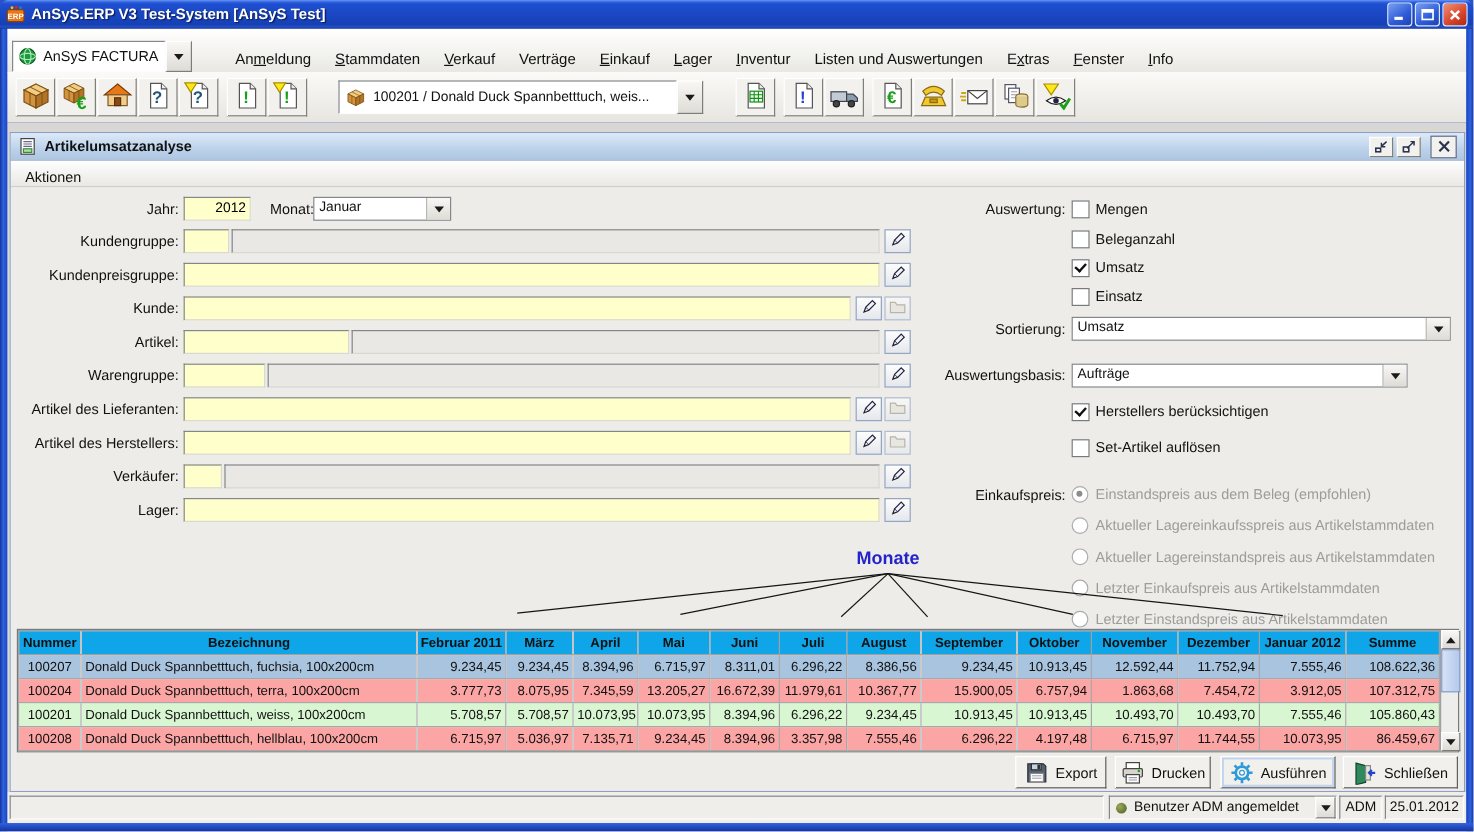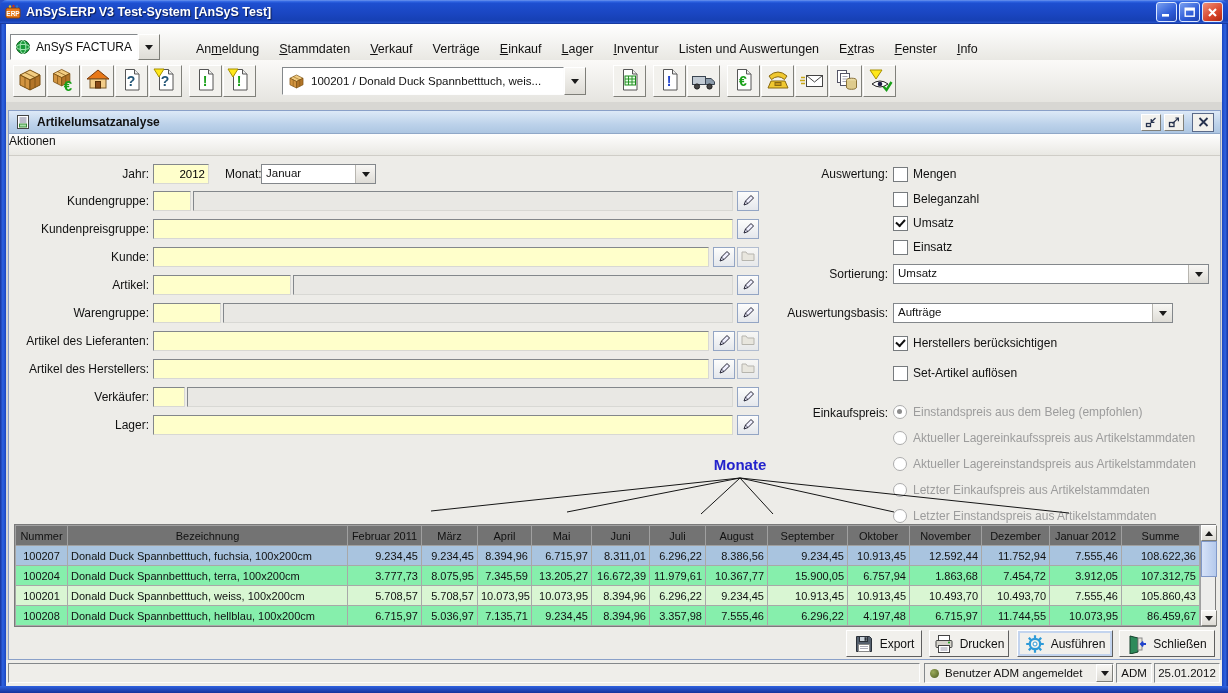--- a/index.html
+++ b/index.html
@@ -43,21 +43,21 @@
   .window{position:absolute;left:2px;top:8px;width:1211px;height:548px;background:#EDECE8;border:1px solid #8AA0C8;box-sizing:content-box;}
   .win-titlebar{position:absolute;left:0;top:0;right:0;height:22px;
     background:linear-gradient(180deg,#DDE9F7,#BCD2EA 60%,#ADC6E2);border-bottom:1px solid #90A8C8;
     display:flex;align-items:center;padding:0 6px;}
   .win-title{font-weight:bold;font-size:12px;margin-left:6px;}
   .mdibtns{margin-left:auto;display:flex;align-items:center;}
   .mwb{width:20px;height:17px;display:flex;align-items:center;justify-content:center;background:#F2F1ED;
     border:1px solid;border-color:#FFFFFF #80807A #80807A #FFFFFF;margin-left:3px;box-sizing:border-box;}
   .mwb.closebig{width:22px;height:19px;margin-left:8px;border-color:#5A6A8A;}
   .win-menubar{position:absolute;left:0;top:23px;right:0;height:21px;
-    background:linear-gradient(#FEFEFE,#E9E8E3);border-bottom:1px solid #CFCDC7;display:flex;align-items:flex-start;padding:0 0;}
+    background:linear-gradient(#FEFEFE,#E9E8E3);border-bottom:1px solid #CFCDC7;display:flex;align-items:flex-end;padding:0 12px;}
   .win-menu-item{font-size:12px;}
   .win-content{position:absolute;left:0;top:45px;right:0;bottom:0;background:#EDECE8;}
   
   .flabel{position:absolute;left:0;width:140px;text-align:right;font-size:12px;line-height:20px;white-space:nowrap;}
   .inlabel{position:absolute;font-size:12px;line-height:20px;}
   .ffield{position:absolute;height:20px;border:1px solid;border-color:#83878B #D8D8D4 #D8D8D4 #83878B;
     background:#FFFFCB;font:11.5px "Liberation Sans",sans-serif;padding:0 3px;box-sizing:border-box;outline:none;}
   .ffield.gray{background:#E9E8E4;}
   .num{text-align:right;}
   .mbtn{position:absolute;width:22px;height:20px;display:flex;align-items:center;justify-content:center;
@@ -72,22 +72,22 @@
   .cb.on::after{content:"";position:absolute;left:2px;top:2px;width:7px;height:4px;
     border-left:2px solid #111;border-bottom:2px solid #111;transform:rotate(-48deg);}
   .cb-label{position:absolute;font-size:12px;white-space:nowrap;}
   .rb{position:absolute;width:12px;height:12px;border-radius:50%;background:#fff;border:1px solid #ACACAC;}
   .rb.on::after{content:"";position:absolute;left:3px;top:3px;width:5px;height:5px;border-radius:50%;background:#8C8C8C;}
   .rb-label{position:absolute;font-size:12px;color:#9C9C9C;white-space:nowrap;}
   .annot{position:absolute;left:0;top:0;pointer-events:none;z-index:40;}
   
   .tablewrap{position:absolute;left:5px;top:368px;width:1202px;height:103px;border:1px solid #7A7A7A;background:#fff;display:flex;box-sizing:border-box;}
   table.utable{border-collapse:collapse;table-layout:fixed;width:1183px;font:11px "Liberation Sans",sans-serif;}
-  .utable th{background:#737373;border:1px solid #A0A0A0;height:19px;font-weight:normal;padding:0 2px;overflow:hidden;white-space:nowrap;}
-  .utable td{border:1px solid #A8A8A8;height:19px;padding:0 3px;overflow:hidden;white-space:nowrap;background:#86efac;}
+  .utable th{background:#0ea5e9;border:1px solid #A0A0A0;height:19px;font-weight:bold;padding:0 2px;overflow:hidden;white-space:nowrap;}
+  .utable td{border:1px solid #A8A8A8;height:19px;padding:0 3px;overflow:hidden;white-space:nowrap;background:#fca5a5;}
   .utable tr.selected td{background:#A9C4DF;}
   .utable tr.highlight td{background:#D9F6D3;}
   .al-c{text-align:center;} .al-l{text-align:left;} .al-r{text-align:right;}
   .vscroll{position:relative;width:17px;background:#EDEDEB;border-left:1px solid #A0A0A0;box-sizing:border-box;}
   .vs-btn{position:absolute;left:0;width:16px;height:16px;display:flex;align-items:center;justify-content:center;
     background:linear-gradient(#F8F7F4,#DDDBD5);border:1px solid;border-color:#FFFFFF #7E7E78 #7E7E78 #FFFFFF;box-sizing:border-box;}
   .vs-up{top:0;} .vs-down{bottom:0;}
   .tri-up{width:0;height:0;border:4px solid transparent;border-bottom:5px solid #1A1A1A;margin-bottom:4px;}
   .vs-thumb{position:absolute;left:0;top:16px;width:16px;height:36px;
     background:linear-gradient(90deg,#D6E2F8,#B4C9EC);border:1px solid #8098C8;box-sizing:border-box;}

